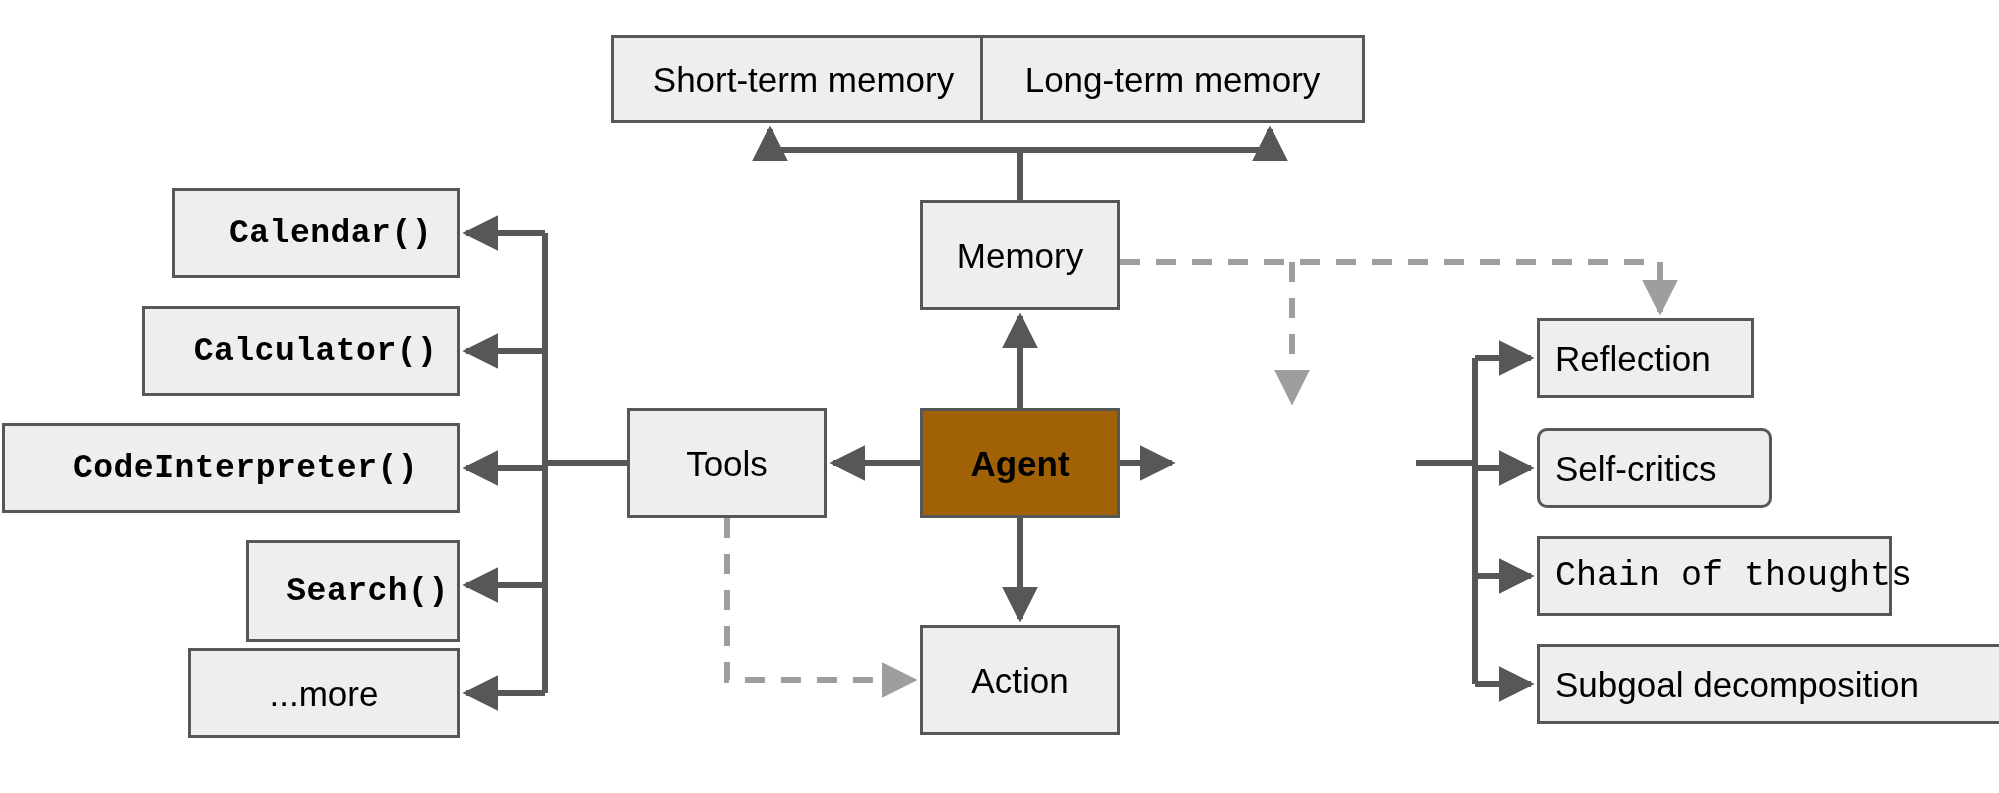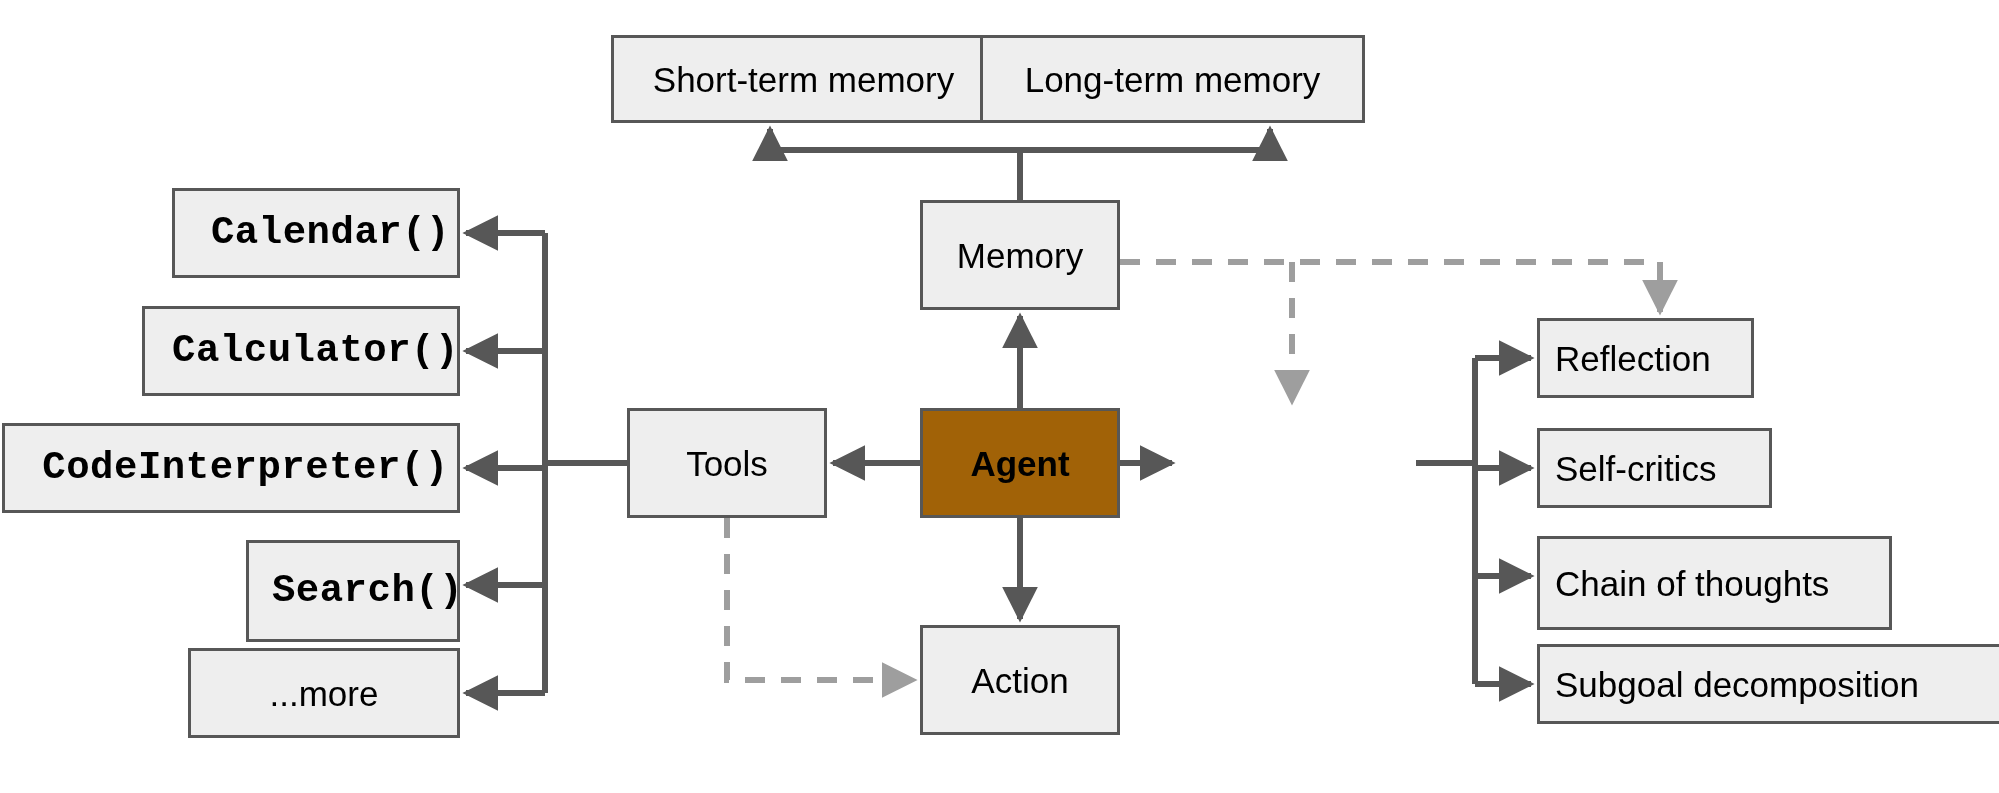--- a/index.html
+++ b/index.html
@@ -36,21 +36,21 @@
     color: #000000;
     font-family: "Liberation Sans", sans-serif;
     font-size: 35px;
     line-height: 1;
     white-space: nowrap;
     z-index: 2;
   }
   .node.mono {
     font-family: "Liberation Mono", monospace;
     font-weight: bold;
-    font-size: 39px;
+    font-size: 33px;
     letter-spacing: 0.5px;
     padding-left: 29px;
   }
   .node.accent {
     background: #a16207;
     border-color: #575757;
     font-weight: bold;
   }
 </style>
 </head>
@@ -151,25 +151,25 @@
 
 
   <div class="node" style="left:920px; top:625px; width:200px; height:110px;">
     <span>Action</span>
   </div>
 
   <div class="node" style="left:1537px; top:318px; width:217px; height:80px; justify-content:flex-start; padding-left:15px;">
     <span>Reflection</span>
   </div>
 
-  <div class="node" style="left:1537px; top:428px; width:235px; height:80px; justify-content:flex-start; padding-left:15px;">
+  <div class="node" style="left:1537px; top:428px; width:235px; height:80px; justify-content:flex-start; padding-left:15px;border-radius:10px;">
     <span>Self-critics</span>
   </div>
 
-  <div class="node" style="left:1537px; top:536px; width:355px; height:94px; justify-content:flex-start; padding-left:15px;">
+  <div class="node" style="left:1537px; top:536px; width:355px; height:80px; justify-content:flex-start; padding-left:15px;font-family:Liberation Mono, monospace;">
     <span>Chain of thoughts</span>
   </div>
 
   <div class="node" style="left:1537px; top:644px; width:497px; height:80px; justify-content:flex-start; padding-left:15px;">
     <span>Subgoal decomposition</span>
   </div>
 
 </div>
 
 </body></html>

